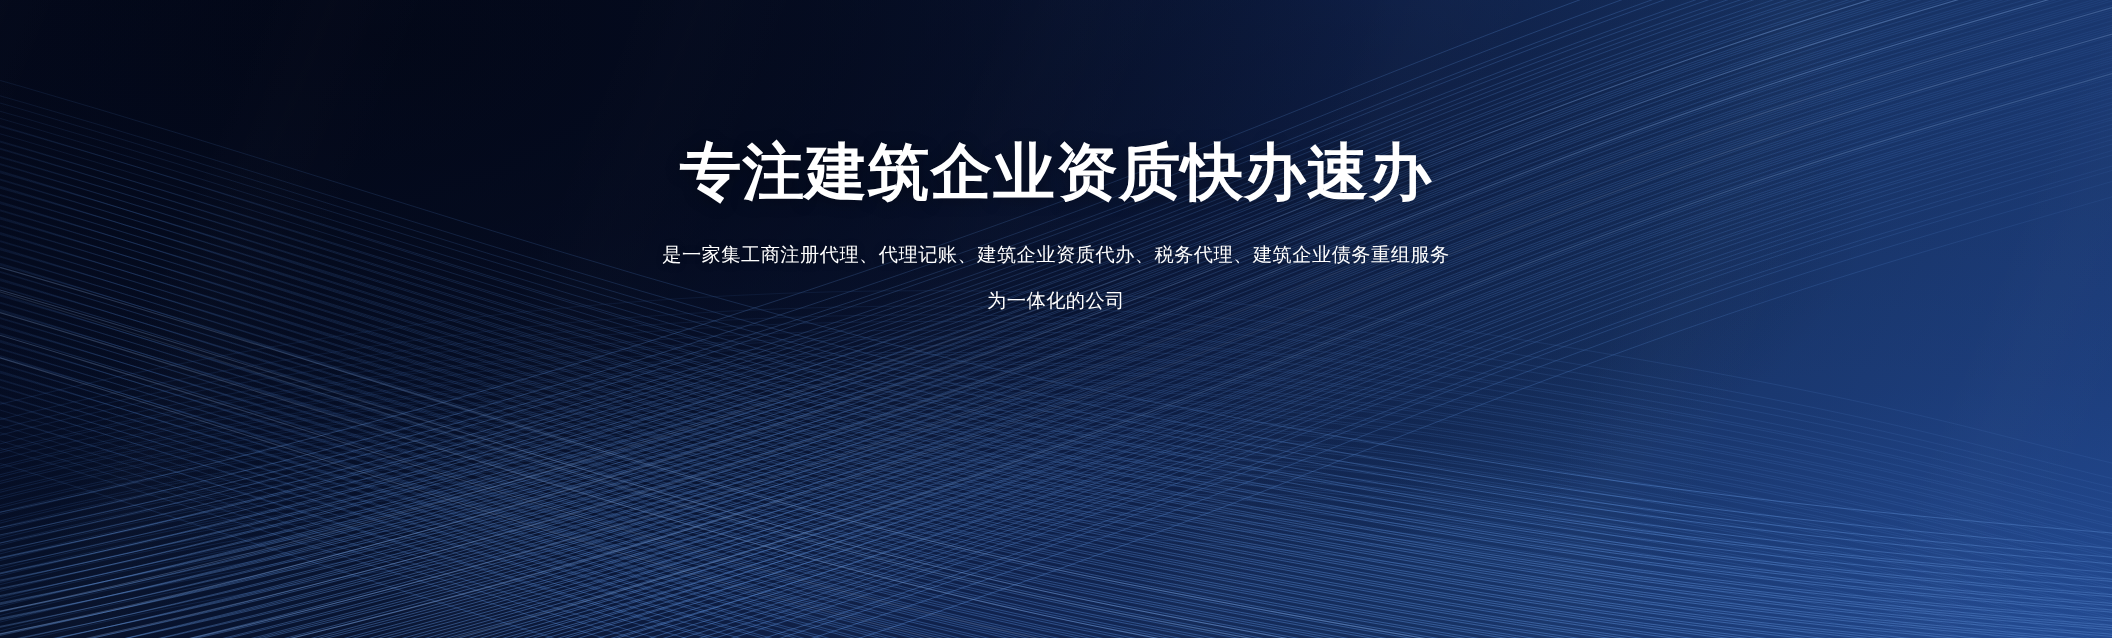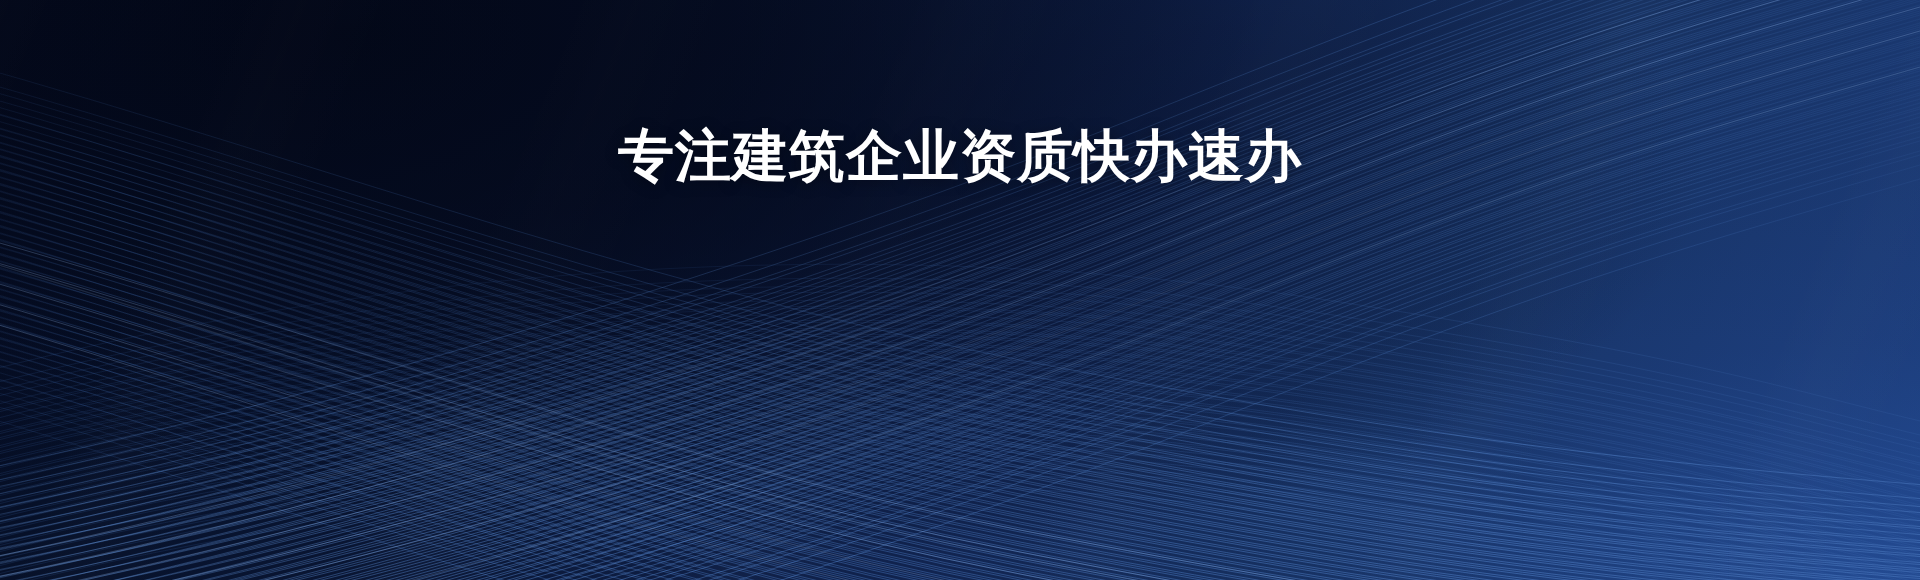--- a/index.html
+++ b/index.html
@@ -234,15 +234,16 @@
     <g fill="none" stroke="#a8c6ef" stroke-opacity="0.18" stroke-width="1.1">
       <path d="M -120 700 C 300 626, 760 492, 1180 322 S 1700 132, 2040 32"></path>
       <path d="M -120 230 C 260 338, 620 480, 1020 558 S 1620 660, 2040 692"></path>
     </g>
   </svg>
 
   <div class="bg-vignette-tl" style="background: radial-gradient(ellipse 1250px 520px at 40% 30%, rgba(4,10,30,0.55) 0%, rgba(4,10,30,0.28) 45%, rgba(4,10,30,0) 75%);"></div>
 
   <div class="content">
     <h1 class="headline">专注建筑企业资质快办速办</h1>
+    <p class="subtitle">是一家集工商注册代理、代理记账、建筑企业资质代办、税务代理、建筑企业债务重组服务为一体化的公司</p>
   </div>
 
 </div>
 
 </body></html>

